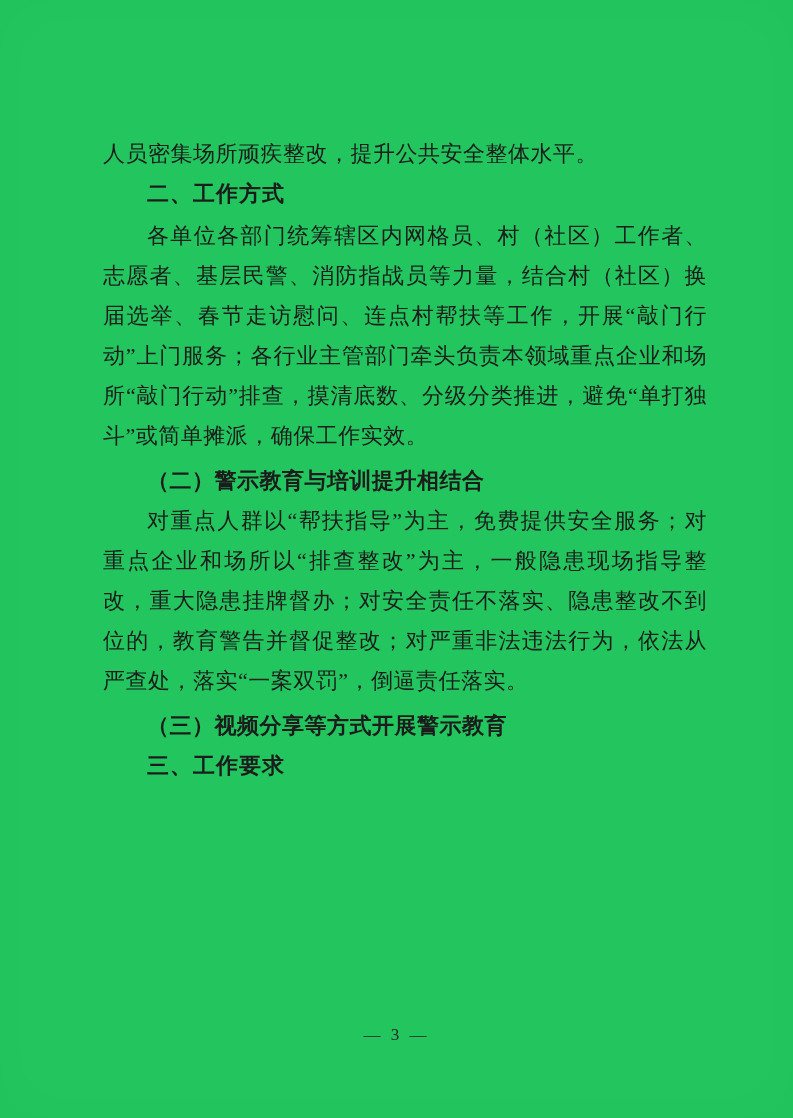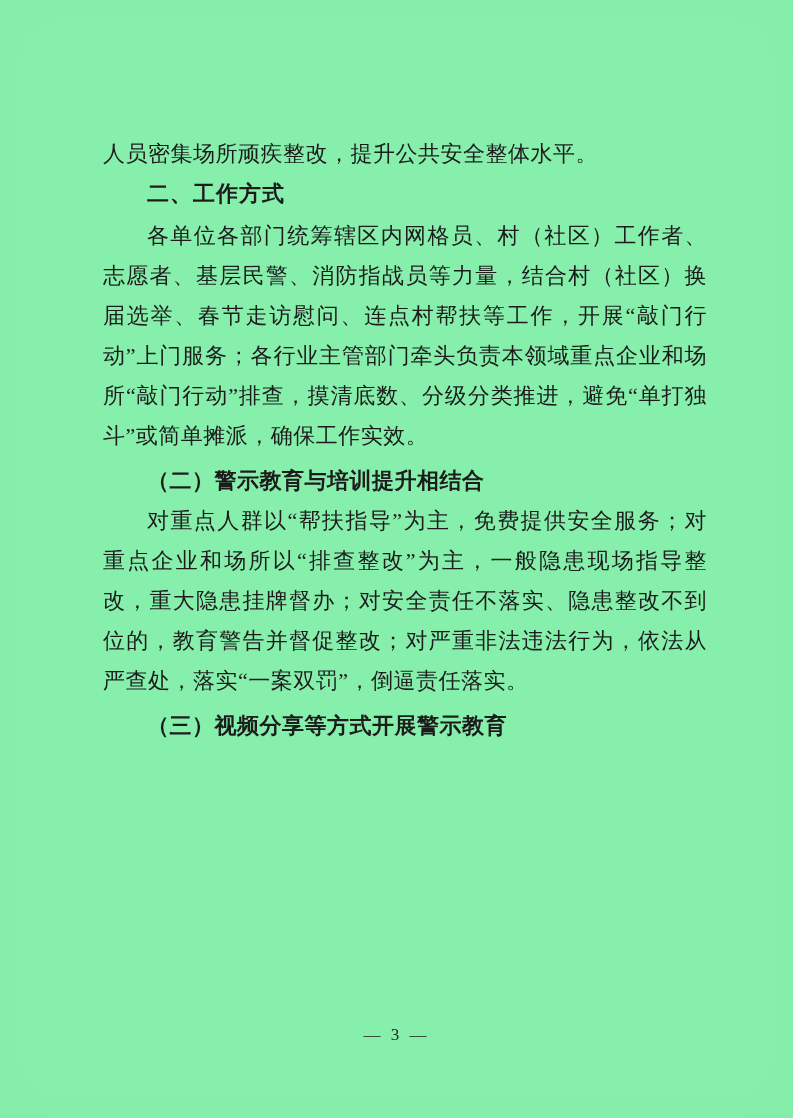--- a/index.html
+++ b/index.html
@@ -4,21 +4,21 @@
 <style>
   html, body {
     margin: 0;
     padding: 0;
     background: #ffffff;
   }
   .page {
     position: relative;
     width: 793px;
     height: 1118px;
-    background: #86efac;
+    background: #22c55e;
     box-shadow: inset 0 0 60px rgba(0,0,0,0.015);
     overflow: hidden;
     font-family: "Liberation Serif", "DejaVu Serif", serif;
     color: #1c1c1c;
   }
   .content {
     position: absolute;
     left: 103px;
     top: 134px;
     width: 604px;
@@ -64,15 +64,16 @@
 <body>
 
 <div class="page">
   <div class="content" id="doc-content">
       <p class="body-cont">人员密集场所顽疾整改，提升公共安全整体水平。</p>
       <p class="h1">二、工作方式</p>
       <p class="body">各单位各部门统筹辖区内网格员、村（社区）工作者、志愿者、基层民警、消防指战员等力量，结合村（社区）换届选举、春节走访慰问、连点村帮扶等工作，开展“敲门行动”上门服务；各行业主管部门牵头负责本领域重点企业和场所“敲门行动”排查，摸清底数、分级分类推进，避免“单打独斗”或简单摊派，确保工作实效。</p>
       <p class="h2">（二）警示教育与培训提升相结合</p>
       <p class="body">对重点人群以“帮扶指导”为主，免费提供安全服务；对重点企业和场所以“排查整改”为主，一般隐患现场指导整改，重大隐患挂牌督办；对安全责任不落实、隐患整改不到位的，教育警告并督促整改；对严重非法违法行为，依法从严查处，落实“一案双罚”，倒逼责任落实。</p>
       <p class="h2">（三）视频分享等方式开展警示教育</p>
+      <p class="h1">三、工作要求</p>
     </div>
   <div class="footer">— 3 —</div>
 </div>
 
 </body></html>

